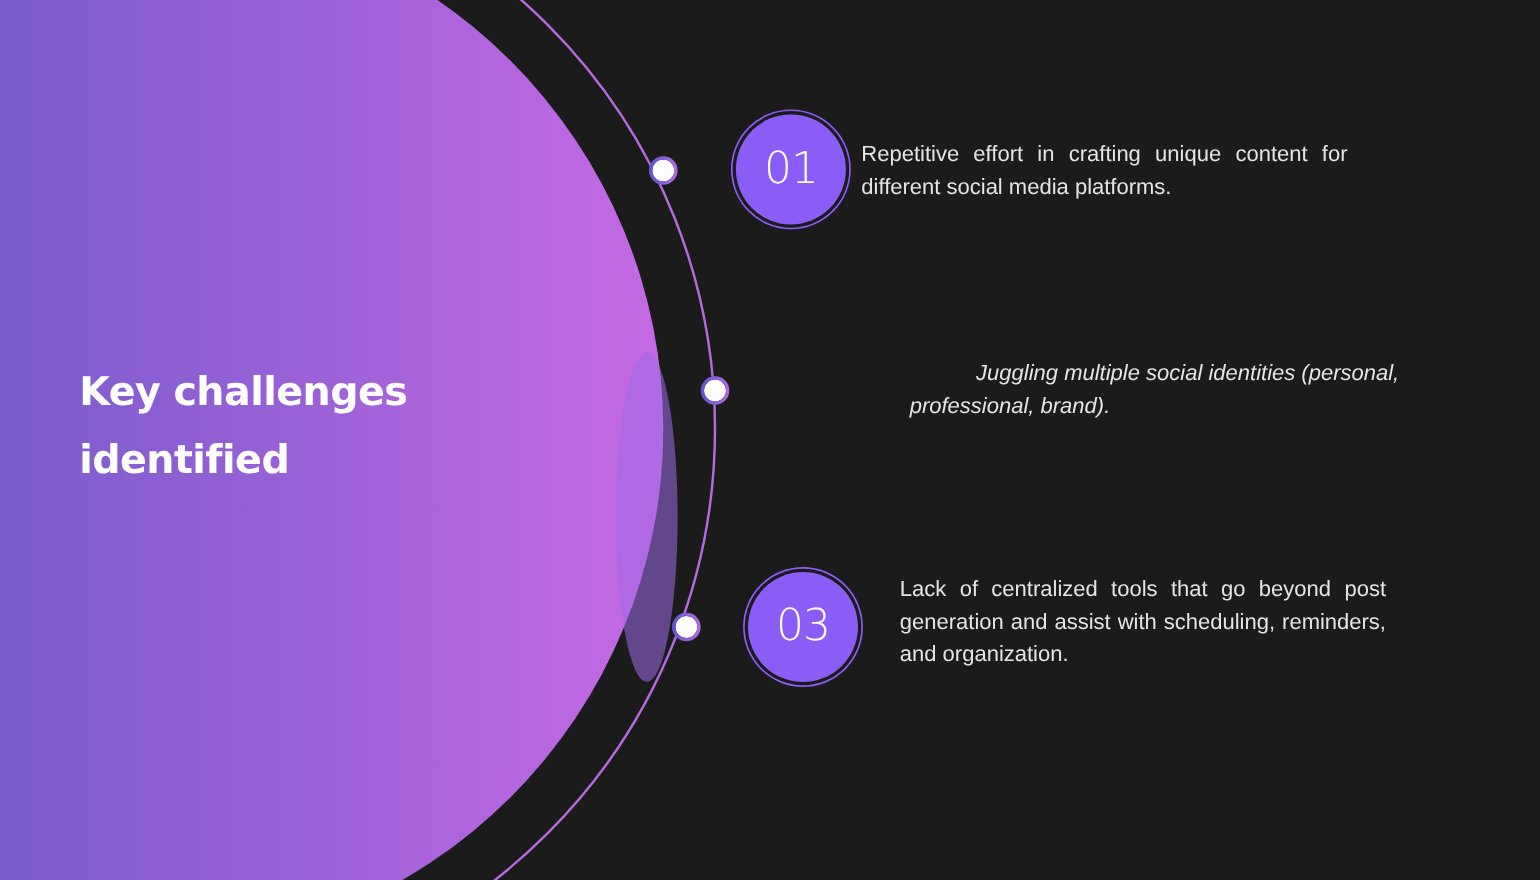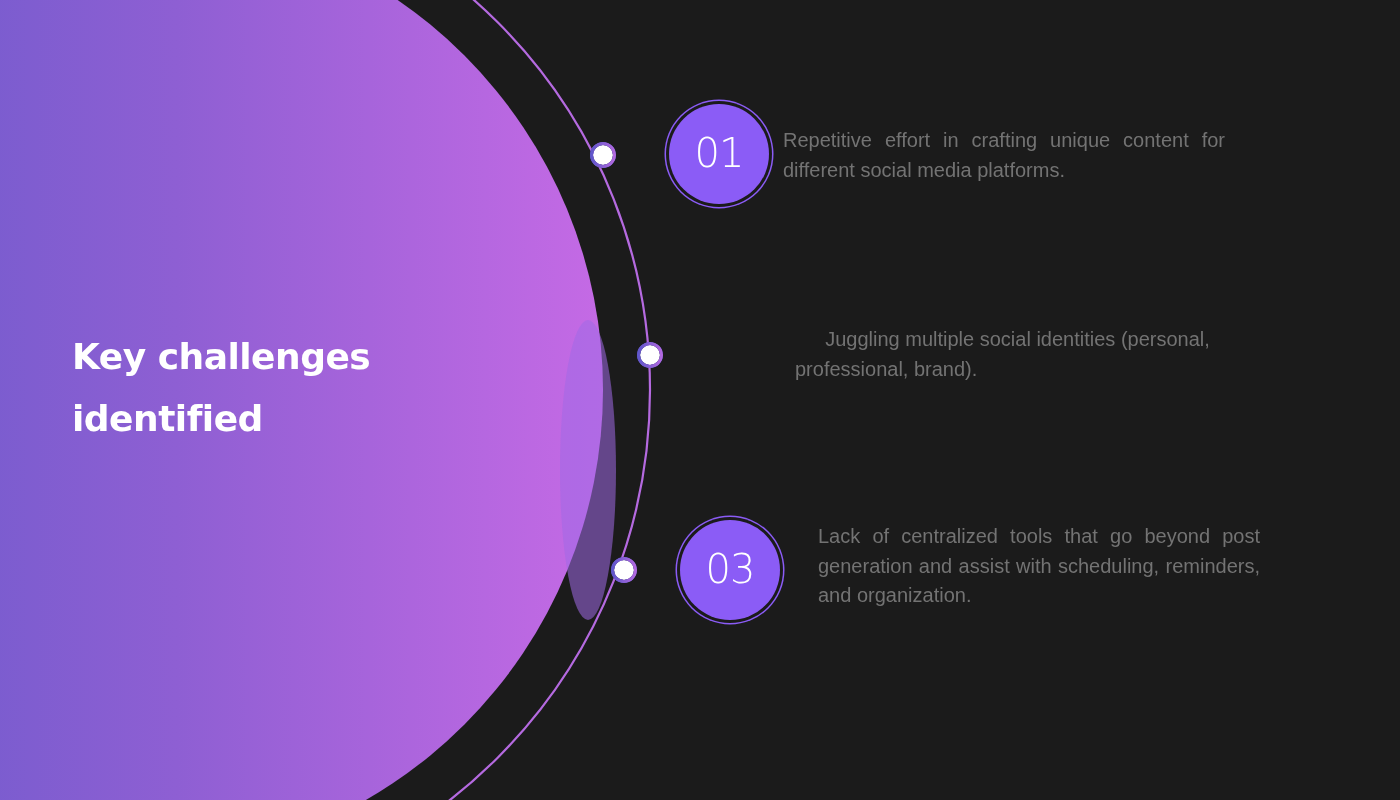--- a/index.html
+++ b/index.html
@@ -2,21 +2,21 @@
 <html><head>
   <meta charset="utf-8">
   <style>
     html, body { margin: 0; padding: 0; }
     body { width: 1400px; height: 800px; overflow: hidden; background: #1b1b1b; position: relative; font-family: "Liberation Sans", "DejaVu Sans", sans-serif; }
     .stage { position: absolute; left: 0; top: 0; width: 1400px; height: 800px; }
     svg.bg { position: absolute; left: 0; top: 0; }
     .title { position: absolute; left: 72px; top: 326px; width: 420px; color: #ffffff; font-family: "DejaVu Sans", sans-serif; font-weight: bold; font-size: 36px; line-height: 62px; letter-spacing: -0.5px; margin: 0; }
     .item-num { position: absolute; width: 100px; height: 100px; border-radius: 50%; background: #8b5cf6; display: flex; align-items: center; justify-content: center; color: #ffffff; font-family: "DejaVu Sans", sans-serif; font-weight: 300; font-size: 40px; letter-spacing: -1px; box-shadow: 0 0 0 3px #1b1b1b, 0 0 0 4.5px #8b5cf6; }
     .item-num span { transform: translateY(-1px); }
-    .item-text { position: absolute; color: #737373; font-family: "Liberation Sans", sans-serif; font-size: 20px; line-height: 29.5px; text-align: justify; text-align-last: left; }
+    .item-text { position: absolute; color: #e5e5e5; font-family: "Liberation Sans", sans-serif; font-size: 20px; line-height: 29.5px; text-align: justify; text-align-last: left; }
     .dot { position: absolute; width: 20px; height: 20px; border-radius: 50%; background: #ffffff; border: 3px solid #6a5acd; box-sizing: content-box; background-clip: padding-box; }
     .dot::after { content: ""; position: absolute; inset: -3px; border-radius: 50%; padding: 3px; background: linear-gradient(90deg, #5b55c9, #b86ae0); -webkit-mask: linear-gradient(#000 0 0) content-box, linear-gradient(#000 0 0); -webkit-mask-composite: xor; mask-composite: exclude; }
   </style>
 </head>
 <body>
 
 <div class="stage">
   <svg class="bg" width="1400" height="800" viewBox="0 0 1400 800">
     <defs>
       <linearGradient id="bigGrad" x1="0" y1="0" x2="1" y2="0" gradientUnits="objectBoundingBox">
@@ -35,20 +35,20 @@
 
   <h1 class="title">Key challenges identified</h1>
 
   <div class="dot" style="left:590px; top:142px;"></div>
   <div class="item-num" style="left:669px; top:104px;">
     <span>01</span>
   </div>
   <div class="item-text" style="left:783px; top:126px; width:442px;">Repetitive effort in crafting unique content for different social media platforms.</div>
 
   <div class="dot" style="left:637px; top:342px;"></div>
-  <div class="item-text" style="left:795px; top:325px; width:445px; text-align:center;">Juggling multiple social identities (personal, professional, brand).</div>
+  <div class="item-text" style="left:827px; top:325px; width:445px; text-align:right;font-style:italic;">Juggling multiple social identities (personal, professional, brand).</div>
 
   <div class="dot" style="left:611px; top:557px;"></div>
   <div class="item-num" style="left:680px; top:520px;text-align:right;">
     <span>03</span>
   </div>
   <div class="item-text" style="left:794px; top:522px; width:442px;margin-left:24px;">Lack of centralized tools that go beyond post generation and assist with scheduling, reminders, and organization.</div>
 </div>
 
 </body></html>

